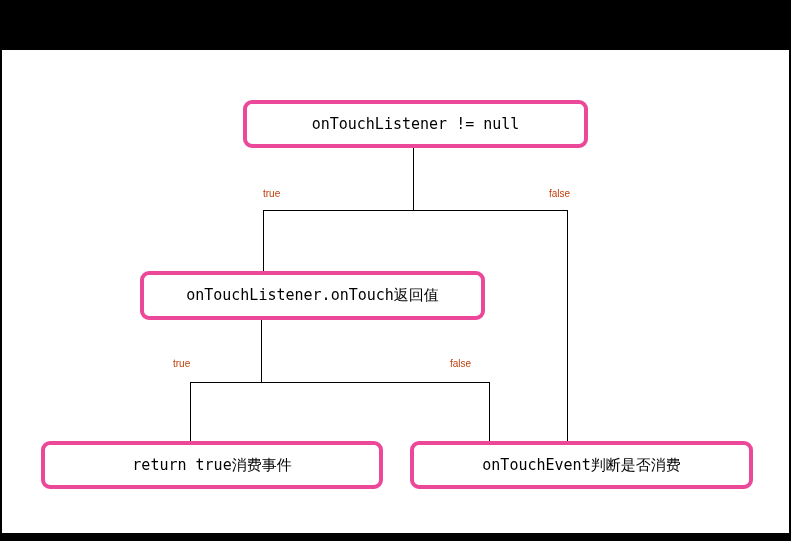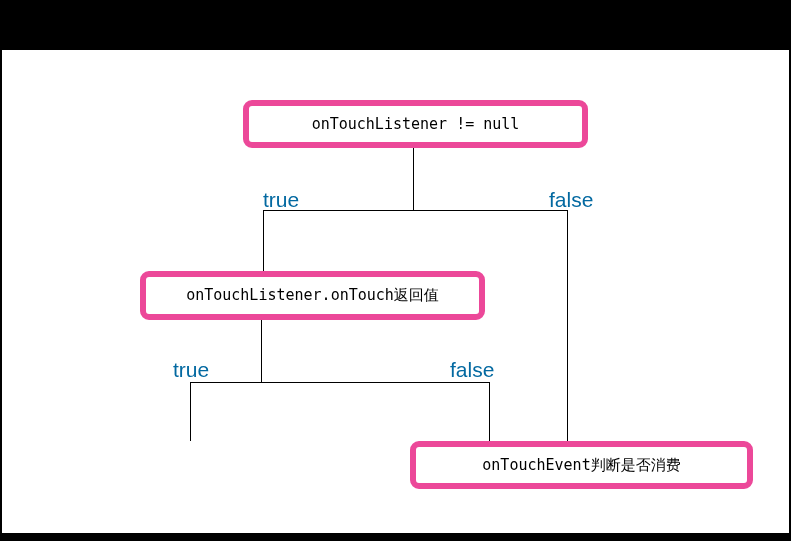--- a/index.html
+++ b/index.html
@@ -19,21 +19,21 @@
     width: 100%;
     background: #000000;
   }
   #top-bar { top: 0; height: 48px; }
   #bottom-bar { bottom: 0; height: 6px; }
 
   .node {
     position: absolute;
     box-sizing: border-box;
     background: #ffffff;
-    border: 6px solid #ec4899;
+    border: 4px solid #ec4899;
     border-radius: 9px;
     display: flex;
     align-items: center;
     justify-content: center;
     font-family: "DejaVu Sans Mono", "Liberation Mono", monospace;
     font-size: 15px;
     color: #000000;
     white-space: pre;
     text-align: center;
   }
@@ -52,22 +52,22 @@
   #edge-l1-true-down  { left: 261px; top: 208px; width: 1px;   height: 61px; }
   #edge-l1-false-down { left: 565px; top: 208px; width: 1px;   height: 231px; }
   #edge-ontouch-down  { left: 259px; top: 318px; width: 1px;   height: 63px; }
   #edge-l2-h          { left: 188px; top: 380px; width: 300px; height: 1px; }
   #edge-l2-true-down  { left: 188px; top: 380px; width: 1px;   height: 59px; }
   #edge-l2-false-down { left: 487px; top: 380px; width: 1px;   height: 59px; }
 
   .branch-label {
     position: absolute;
     font-family: "Liberation Sans", sans-serif;
-    font-size: 21px;
-    color: #0369a1;
+    font-size: 10px;
+    color: #c2410c;
     line-height: 1;
   }
   #label-l1-true  { left: 261px; top: 187px; }
   #label-l1-false { left: 547px; top: 187px; }
   #label-l2-true  { left: 171px; top: 357px; }
   #label-l2-false { left: 448px; top: 357px; }
 </style>
 </head>
 <body>
 
@@ -91,18 +91,21 @@
   <span id="label-l2-false" class="branch-label">false</span>
 
   <div id="node-root" class="node">
     <span>onTouchListener != null</span>
   </div>
 
   <div id="node-ontouch" class="node">
     <span>onTouchListener.onTouch返回值</span>
   </div>
 
+  <div id="node-consume" class="node">
+    <span>return true消费事件</span>
+  </div>
 
   <div id="node-ontouchevent" class="node">
     <span>onTouchEvent判断是否消费</span>
   </div>
 
 </div>
 
 </body></html>

